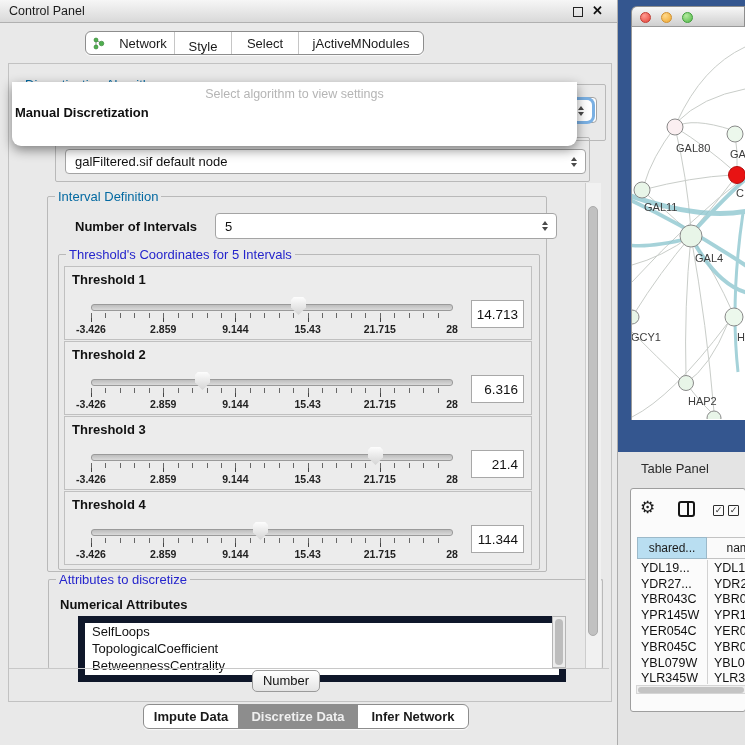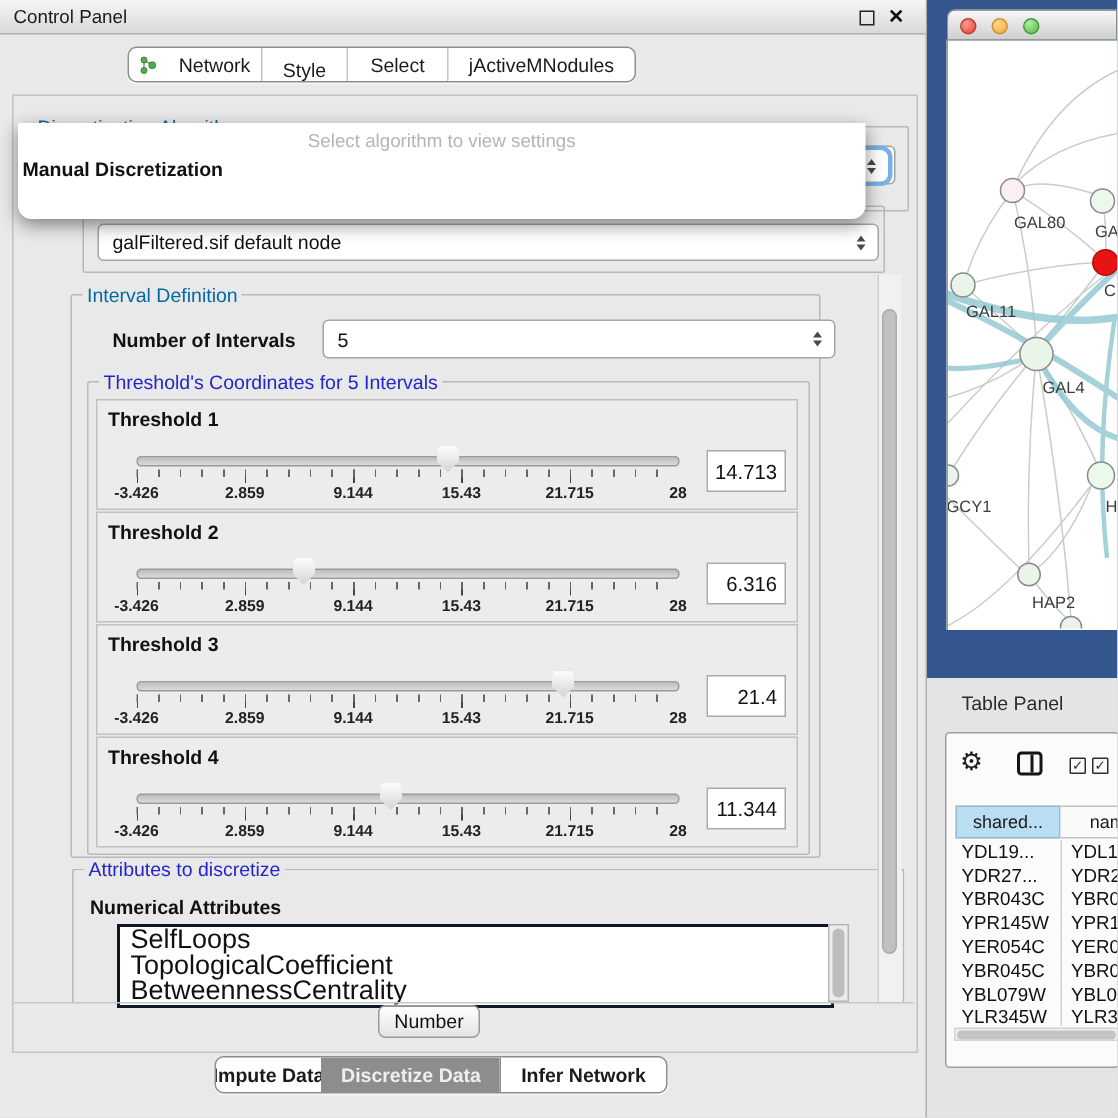--- a/index.html
+++ b/index.html
@@ -58,21 +58,21 @@
   .ticks-minor{position:absolute;left:26px;top:46px;width:361px;height:5px;
     background:repeating-linear-gradient(to right,#666 0,#666 1px,transparent 1px,transparent 14.44px);}
   .ticks-major{position:absolute;left:26px;top:46px;width:361px;height:9px;
     background:repeating-linear-gradient(to right,#444 0,#444 1px,transparent 1px,transparent 72.2px);}
   .tlabels{position:absolute;left:26px;top:56px;width:361px;height:13px;}
   .tlabels span{position:absolute;transform:translateX(-50%);font-size:10.5px;font-weight:bold;color:#222;white-space:nowrap;}
   .vbox{position:absolute;left:406px;top:33px;width:53px;height:28px;background:#fff;border:1px solid #a8a8a8;
     font-size:13.5px;color:#111;text-align:right;line-height:28px;padding-right:5px;box-sizing:border-box;}
 
   
-  .nlist{position:absolute;background:#fff;border:2px solid #0f172a;font-size:18px;color:#111;overflow:hidden;}
+  .nlist{position:absolute;background:#fff;border:7px solid #0f172a;font-size:13px;color:#111;overflow:hidden;}
   .nlist .row{height:17px;line-height:17px;padding-left:7px;}
 
   .btn{position:absolute;border:1px solid #9a9a9a;border-radius:5px;background:linear-gradient(#fff,#e4e4e4);
     font-size:13px;color:#111;text-align:center;}
 
   
   .vsb{position:absolute;background:#f1f1f1;border-left:1px solid #cdcdcd;}
   .vsb .th{position:absolute;left:2px;width:10px;background:#c1c1c1;border:1px solid #ababab;border-radius:6px;box-sizing:border-box;}
   .hsb{position:absolute;background:#efefef;border:1px solid #d5d5d5;box-sizing:border-box;}
   .hsb .th{position:absolute;top:1px;height:6px;background:#c4c4c4;border-radius:3px;}
@@ -261,21 +261,21 @@
     </div>
 
     <div class="abs" style="left:9px;top:668px;width:600px;height:1px;background:#c8c8c8;"></div>
     <div class="vsb" style="left:585px;top:183px;width:15px;height:485px;">
       <div class="th" style="top:23px;height:430px;"></div>
     </div>
 
     <div class="btn" style="left:252px;top:670px;width:66px;height:20px;line-height:20px;">Number</div>
 
     <div class="seg" style="left:143px;top:704px;height:23px;">
-      <div class="it" style="width:70px;font-weight:bold;">
+      <div class="it" style="width:94px;font-weight:bold;">
         <span>Impute Data</span>
       </div>
       <div class="it sel" style="width:118px;font-weight:bold;">
         <span>Discretize Data</span>
       </div>
       <div class="it" style="width:110px;font-weight:bold;">
         <span>Infer Network</span>
       </div>
     </div>
 

